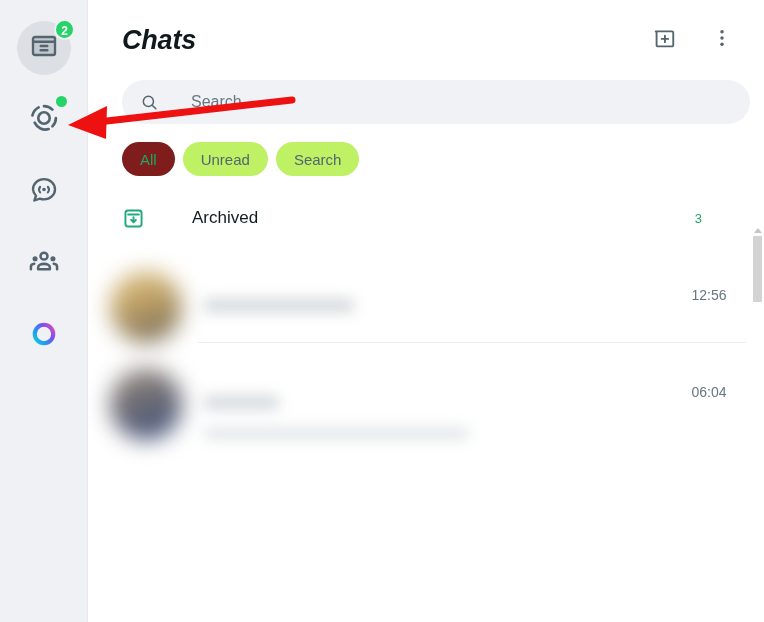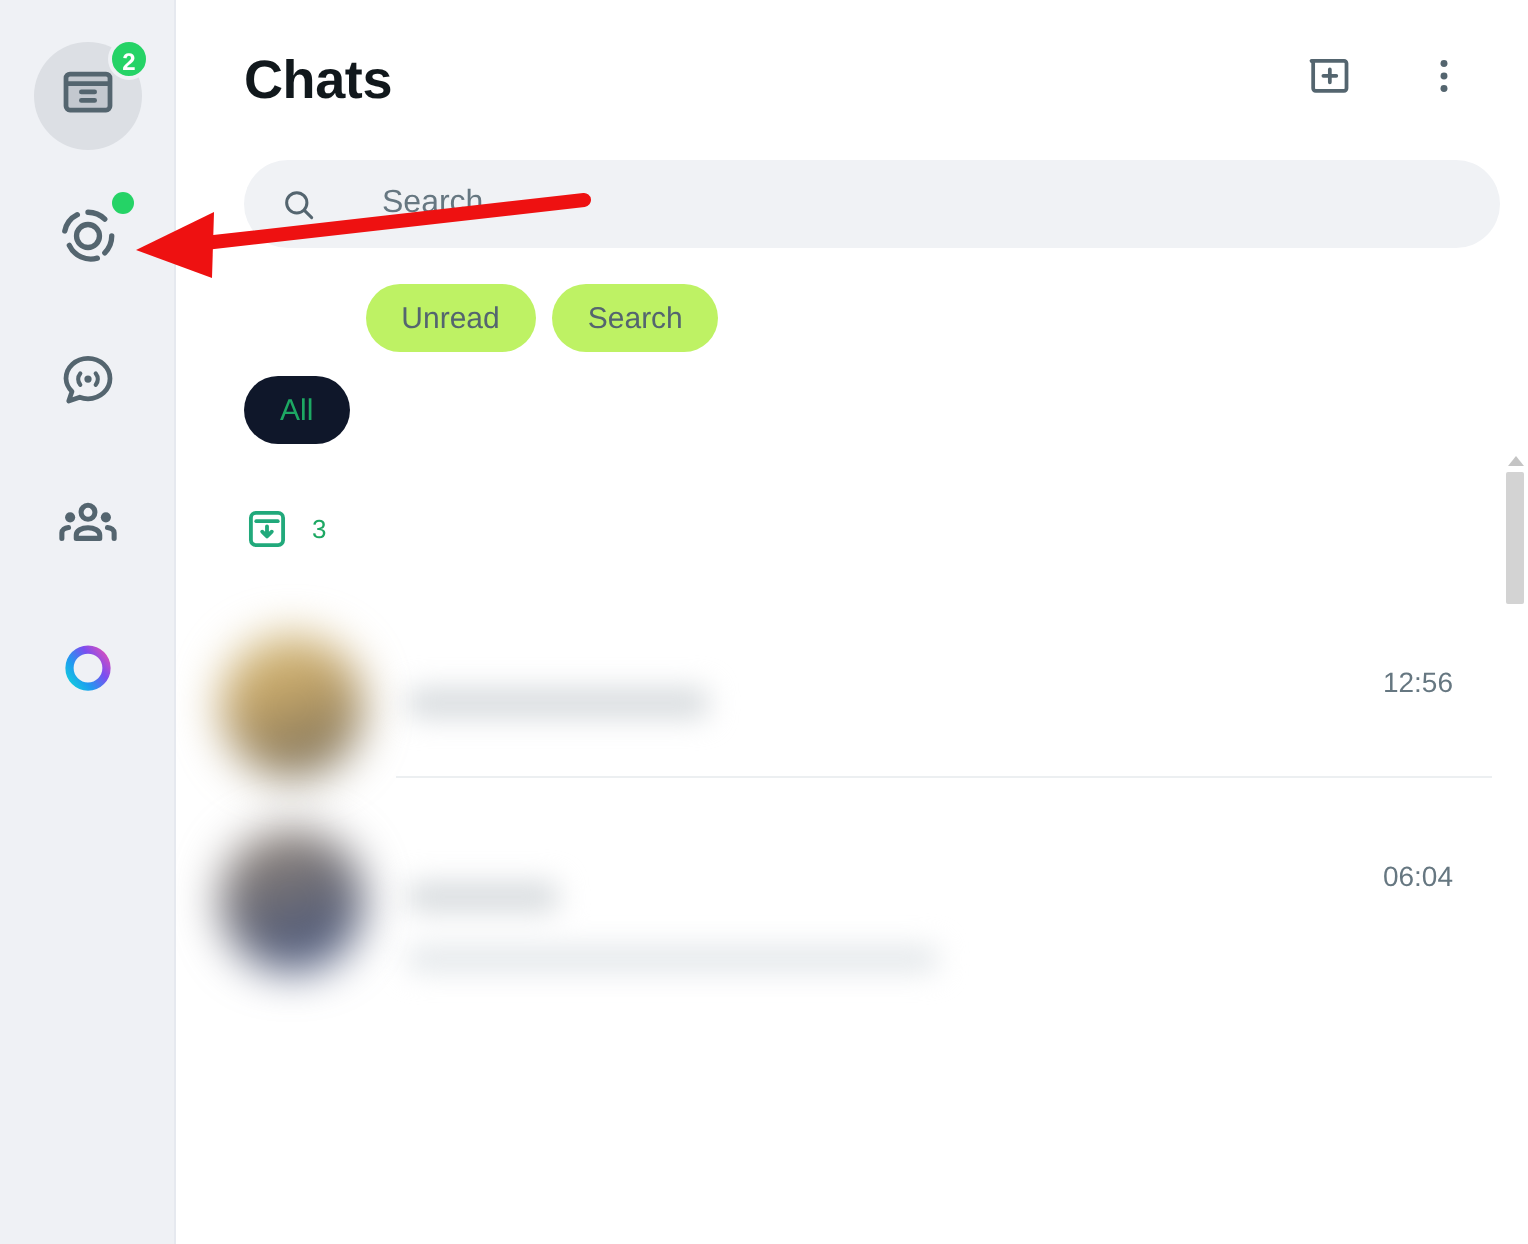--- a/index.html
+++ b/index.html
@@ -97,20 +97,21 @@
     align-items: center;
     padding: 0 22px 0 34px;
     box-sizing: border-box;
   }
   #panel-title {
     font-size: 27px;
     font-weight: bold;
     color: #11181c;
     letter-spacing: -0.2px;
     flex: 1 1 auto;
+    font-style: italic;
   }
   .header-btn {
     width: 40px;
     height: 40px;
     display: flex;
     align-items: center;
     justify-content: center;
     border-radius: 50%;
     cursor: pointer;
     flex: 0 0 auto;
@@ -157,23 +158,22 @@
     background: #bef264;
     color: #54656f;
     font-size: 15px;
     display: flex;
     align-items: center;
     padding: 0 18px;
     cursor: pointer;
     white-space: nowrap;
   }
   .pill.active {
-    background: #0f172a;
+    background: #7f1d1d;
     color: #1da863;
-    margin-top: 46px;
   }
 
   
   #chat-list {
     position: relative;
     height: 382px;
     overflow: hidden;
   }
   #archived-row {
     height: 56px;
@@ -410,20 +410,21 @@
     <div id="chat-list">
 
       <div id="archived-row">
         <span id="archived-icon">
           <svg width="23" height="23" viewBox="0 0 24 24" fill="none">
             <rect x="3.6" y="3.6" width="16.8" height="16.8" rx="2.6" stroke="#21a97b" stroke-width="2"></rect>
             <path d="M6.4 7.9h11.2" stroke="#21a97b" stroke-width="2" stroke-linecap="round"></path>
             <path d="M12 10.6v5.2M9.5 13.4 12 15.9l2.5-2.5" stroke="#21a97b" stroke-width="2" stroke-linecap="round" stroke-linejoin="round"></path>
           </svg>
         </span>
+        <span id="archived-label">Archived</span>
         <span id="archived-count">3</span>
       </div>
 
       <div class="chat-row">
         <div class="avatar" style="background:linear-gradient(160deg,#d8c489 0%,#c9a96a 35%,#6b6355 100%);"></div>
         <div class="row-text">
           <div class="redact-name" style="width:150px;"></div>
           <div class="redact-msg" style="width:0px;"></div>
         </div>
         <div class="row-time">12:56</div>

